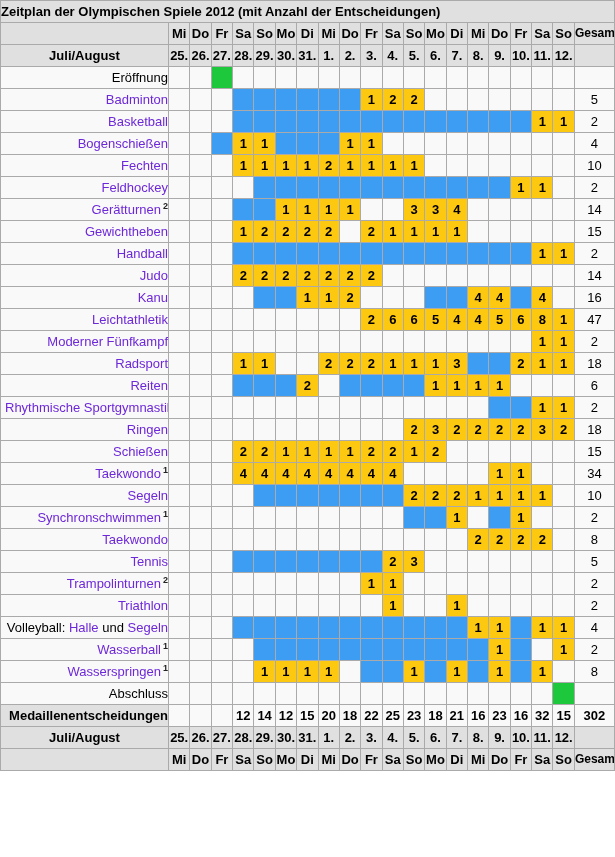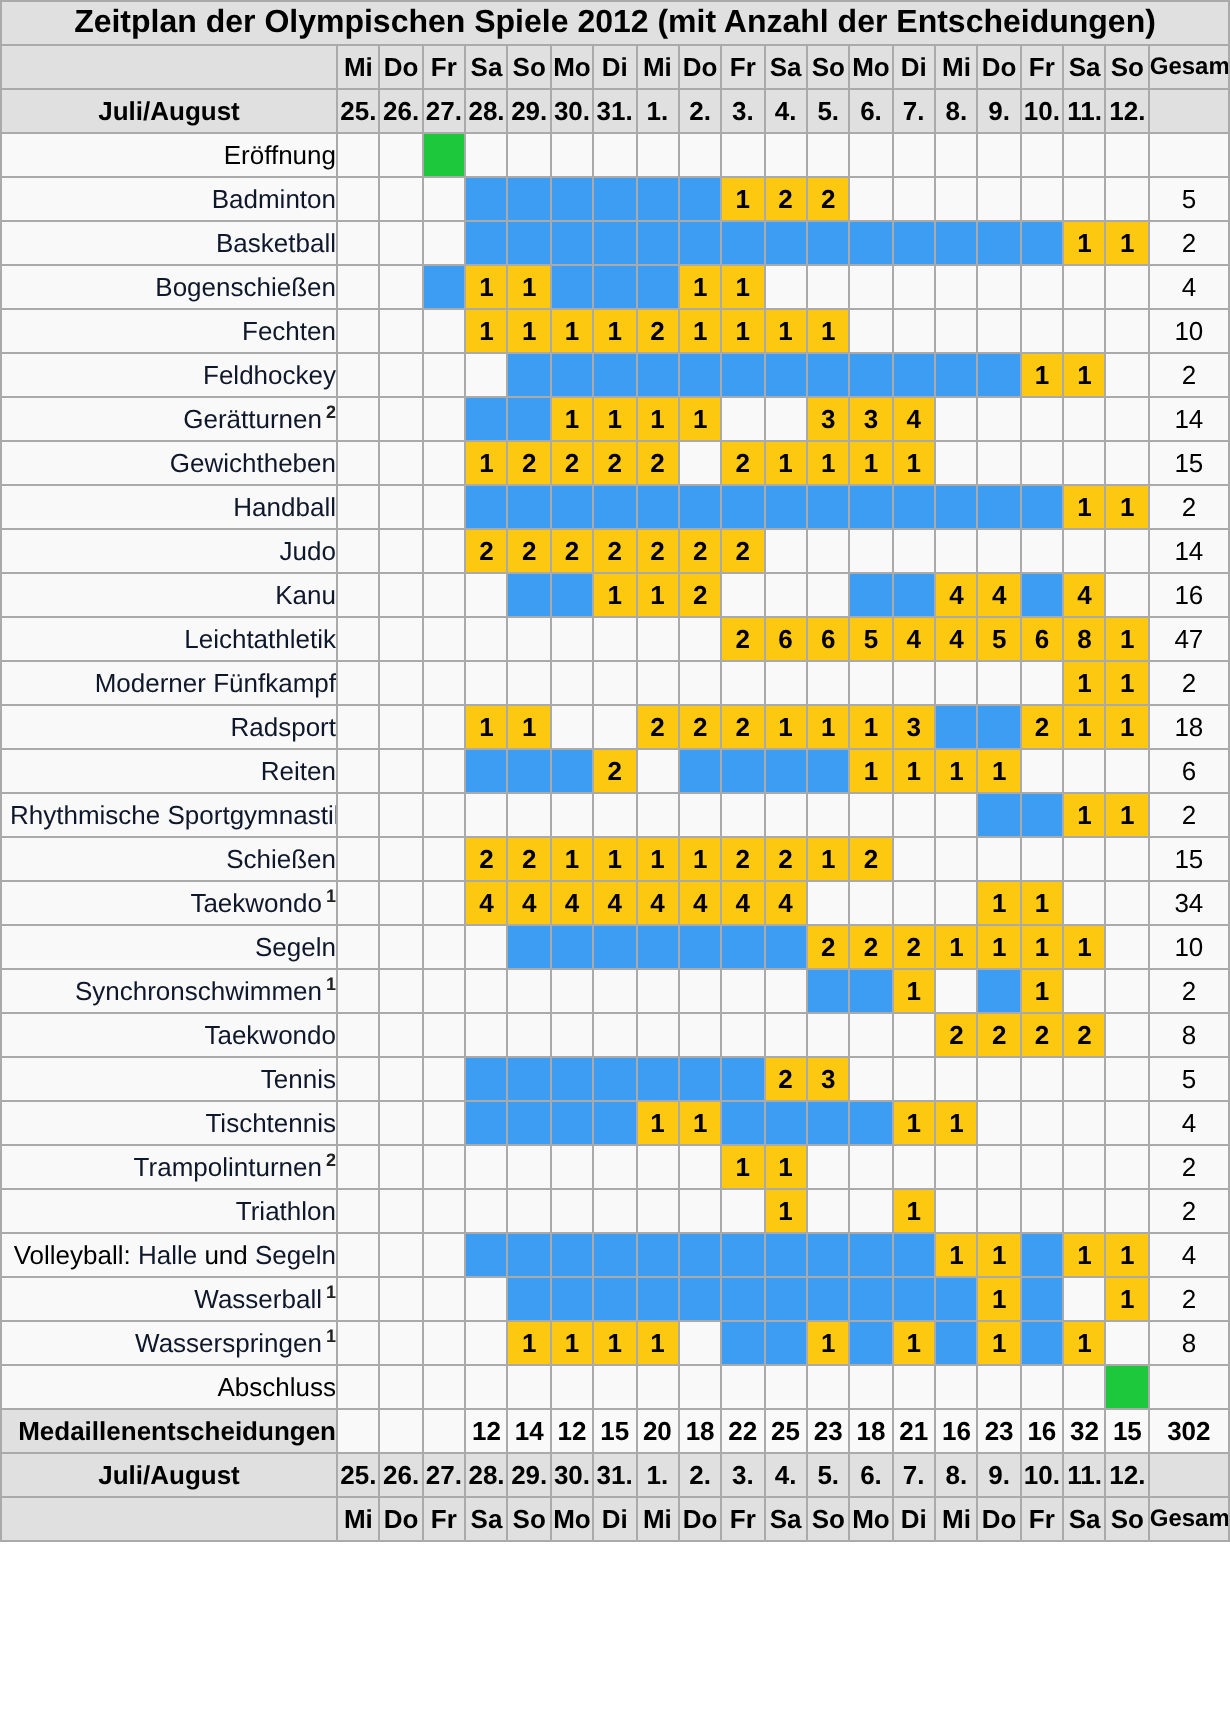--- a/index.html
+++ b/index.html
@@ -1,23 +1,23 @@
 <!DOCTYPE html>
 <html><head>
 <meta charset="utf-8">
 <style>
   html,body{margin:0;padding:0;background:#fff;}
   body{width:615px;font-family:"Liberation Sans","DejaVu Sans",sans-serif;}
   table{border-collapse:collapse;table-layout:fixed;width:615px;font-size:13px;color:#000;}
   td,th{border:1px solid #aaa;height:21px;padding:0;margin:0;text-align:center;
         background:#f9f9f9;overflow:hidden;white-space:nowrap;font-weight:normal;line-height:21px;}
   .hdr{background:#e0e0e0;font-weight:bold;}
-  .title-cell{background:#e0e0e0;font-weight:bold;text-align:center;font-size:16px;}
+  .title-cell{background:#e0e0e0;font-weight:bold;text-align:left;font-size:13px;}
   .label{text-align:right;padding-left:4px;}
-  .lk{color:#0f172a;}
+  .lk{color:#6d28d9;}
   .plain{color:#000;}
   sup.fn{font-size:9px;vertical-align:super;line-height:0;color:#222;font-weight:bold;margin-left:2px;}
   td.b{background:#3c9df3;}
   td.y{background:#fdc810;font-weight:bold;}
   td.g{background:#1ec83c;}
   td.total{background:#f9f9f9;}
   .bold{font-weight:bold;}
   .gesamt{font-size:12px;}
 </style>
 </head>
@@ -443,20 +443,43 @@
         <td></td>
         <td></td>
         <td></td>
         <td class="b"></td>
         <td class="b"></td>
         <td class="y">1</td>
         <td class="y">1</td>
         <td class="total">2</td>
       </tr>
       <tr>
+        <td class="label"><span class="lk">Ringen</span></td>
+        <td></td>
+        <td></td>
+        <td></td>
+        <td></td>
+        <td></td>
+        <td></td>
+        <td></td>
+        <td></td>
+        <td></td>
+        <td></td>
+        <td></td>
+        <td class="y">2</td>
+        <td class="y">3</td>
+        <td class="y">2</td>
+        <td class="y">2</td>
+        <td class="y">2</td>
+        <td class="y">2</td>
+        <td class="y">3</td>
+        <td class="y">2</td>
+        <td class="total">18</td>
+      </tr>
+      <tr>
         <td class="label"><span class="lk">Schießen</span></td>
         <td></td>
         <td></td>
         <td></td>
         <td class="y">2</td>
         <td class="y">2</td>
         <td class="y">1</td>
         <td class="y">1</td>
         <td class="y">1</td>
         <td class="y">1</td>
@@ -579,43 +602,20 @@
         <td class="y">2</td>
         <td class="y">3</td>
         <td></td>
         <td></td>
         <td></td>
         <td></td>
         <td></td>
         <td></td>
         <td></td>
         <td class="total">5</td>
-      </tr>
-      <tr>
-        <td class="label"><span class="lk">Tischtennis</span></td>
-        <td></td>
-        <td></td>
-        <td></td>
-        <td class="b"></td>
-        <td class="b"></td>
-        <td class="b"></td>
-        <td class="b"></td>
-        <td class="y">1</td>
-        <td class="y">1</td>
-        <td class="b"></td>
-        <td class="b"></td>
-        <td class="b"></td>
-        <td class="b"></td>
-        <td class="y">1</td>
-        <td class="y">1</td>
-        <td></td>
-        <td></td>
-        <td></td>
-        <td></td>
-        <td class="total">4</td>
       </tr>
       <tr>
         <td class="label"><span class="lk">Trampolinturnen</span><sup class="fn">2</sup></td>
         <td></td>
         <td></td>
         <td></td>
         <td></td>
         <td></td>
         <td></td>
         <td></td>

